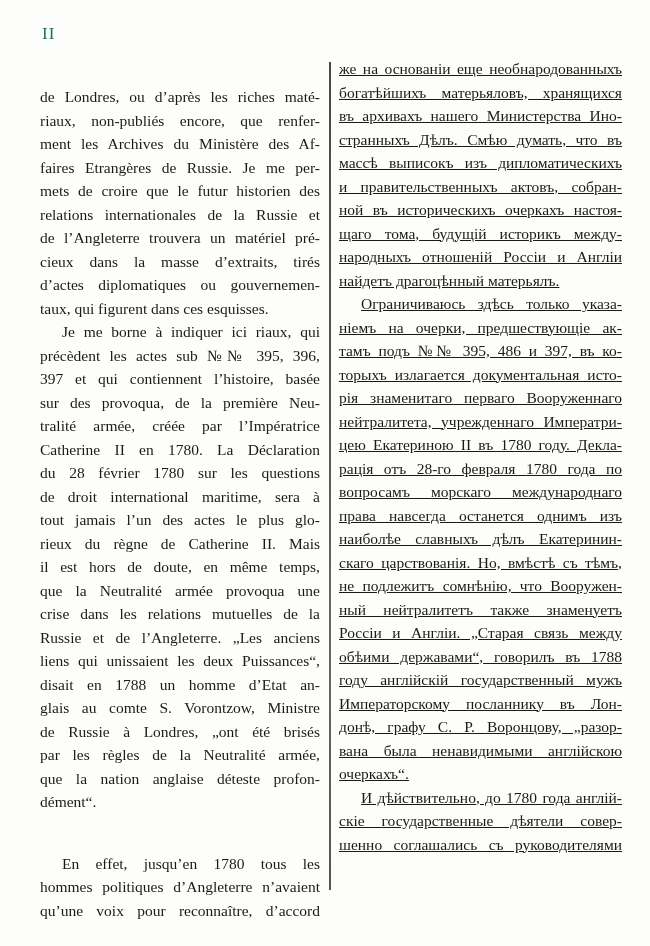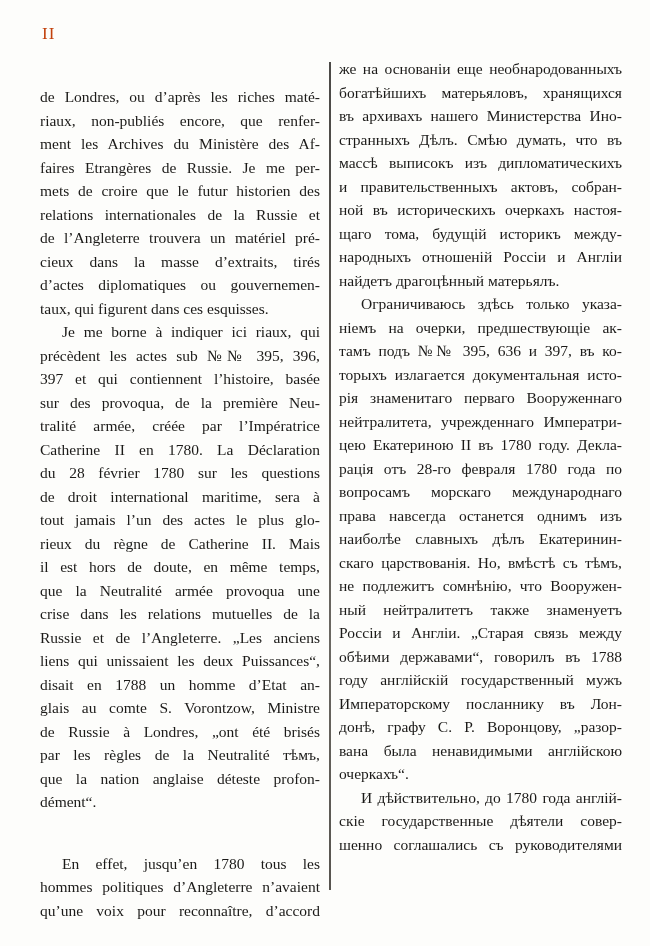--- a/index.html
+++ b/index.html
@@ -13,34 +13,34 @@
     width: 650px; height: 946px;
     background: #fdfdfb;
     color: #1b1a18;
     overflow: hidden;
   }
   .page-number {
     position: absolute;
     left: 42px; top: 24px;
     font-size: 17px;
     letter-spacing: 1px;
-    color: #c2410c;
+    color: #0f766e;
   }
   .columns {
     position: absolute;
     left: 40px; top: 57px;
     width: 582px;
     display: flex;
   }
   .column {
     font-size: 15.5px;
     line-height: 23.5px;
   }
   .column.left  { flex: 0 0 280px; width: 280px; margin-top: 28px; }
-  .column.right { flex: 0 0 283px; width: 283px; }
+  .column.right { flex: 0 0 283px; width: 283px; text-decoration: underline; }
   .divider-gap {
     flex: 0 0 19px;
     display: flex;
     justify-content: center;
   }
   .divider {
     width: 2px;
     height: 828px;
     margin-top: 5px;
     background: linear-gradient(#4c4a47 0%, #57544f 40%, #6b6862 70%, #57544f 100%);
@@ -89,21 +89,21 @@
           <div class="line">tout jamais l’un des actes le plus glo-</div>
           <div class="line">rieux du règne de Catherine II. Mais</div>
           <div class="line">il est hors de doute, en même temps,</div>
           <div class="line">que la Neutralité armée provoqua une</div>
           <div class="line">crise dans les relations mutuelles de la</div>
           <div class="line">Russie et de l’Angleterre. „Les anciens</div>
           <div class="line">liens qui unissaient les deux Puissances“,</div>
           <div class="line">disait en 1788 un homme d’Etat an-</div>
           <div class="line">glais au comte S. Vorontzow, Ministre</div>
           <div class="line">de Russie à Londres, „ont été brisés</div>
-          <div class="line">par les règles de la Neutralité тѣмъ,</div>
+          <div class="line">par les règles de la Neutralité armée,</div>
           <div class="line">que la nation anglaise déteste profon-</div>
           <div class="line final">dément“.</div>
         </div>
         <div class="paragraph space-before">
           <div class="line indent">En effet, jusqu’en 1780 tous les</div>
           <div class="line">hommes politiques d’Angleterre n’avaient</div>
           <div class="line">qu’une voix pour reconnaître, d’accord</div>
         </div>
       </div>
 
@@ -120,21 +120,21 @@
           <div class="line">массѣ выписокъ изъ дипломатическихъ</div>
           <div class="line">и правительственныхъ актовъ, собран-</div>
           <div class="line">ной въ историческихъ очеркахъ настоя-</div>
           <div class="line">щаго тома, будущій историкъ между-</div>
           <div class="line">народныхъ отношеній Россіи и Англіи</div>
           <div class="line final">найдетъ драгоцѣнный матерьялъ.</div>
         </div>
         <div class="paragraph">
           <div class="line indent">Ограничиваюсь здѣсь только указа-</div>
           <div class="line">ніемъ на очерки, предшествующіе ак-</div>
-          <div class="line">тамъ подъ №№ 395, 636 и 397, въ ко-</div>
+          <div class="line">тамъ подъ №№ 395, 486 и 397, въ ко-</div>
           <div class="line">торыхъ излагается документальная исто-</div>
           <div class="line">рія знаменитаго перваго Вооруженнаго</div>
           <div class="line">нейтралитета, учрежденнаго Императри-</div>
           <div class="line">цею Екатериною II въ 1780 году. Декла-</div>
           <div class="line">рація отъ 28-го февраля 1780 года по</div>
           <div class="line">вопросамъ морскаго международнаго</div>
           <div class="line">права навсегда останется однимъ изъ</div>
           <div class="line">наиболѣе славныхъ дѣлъ Екатеринин-</div>
           <div class="line">скаго царствованія. Но, вмѣстѣ съ тѣмъ,</div>
           <div class="line">не подлежитъ сомнѣнію, что Вооружен-</div>

